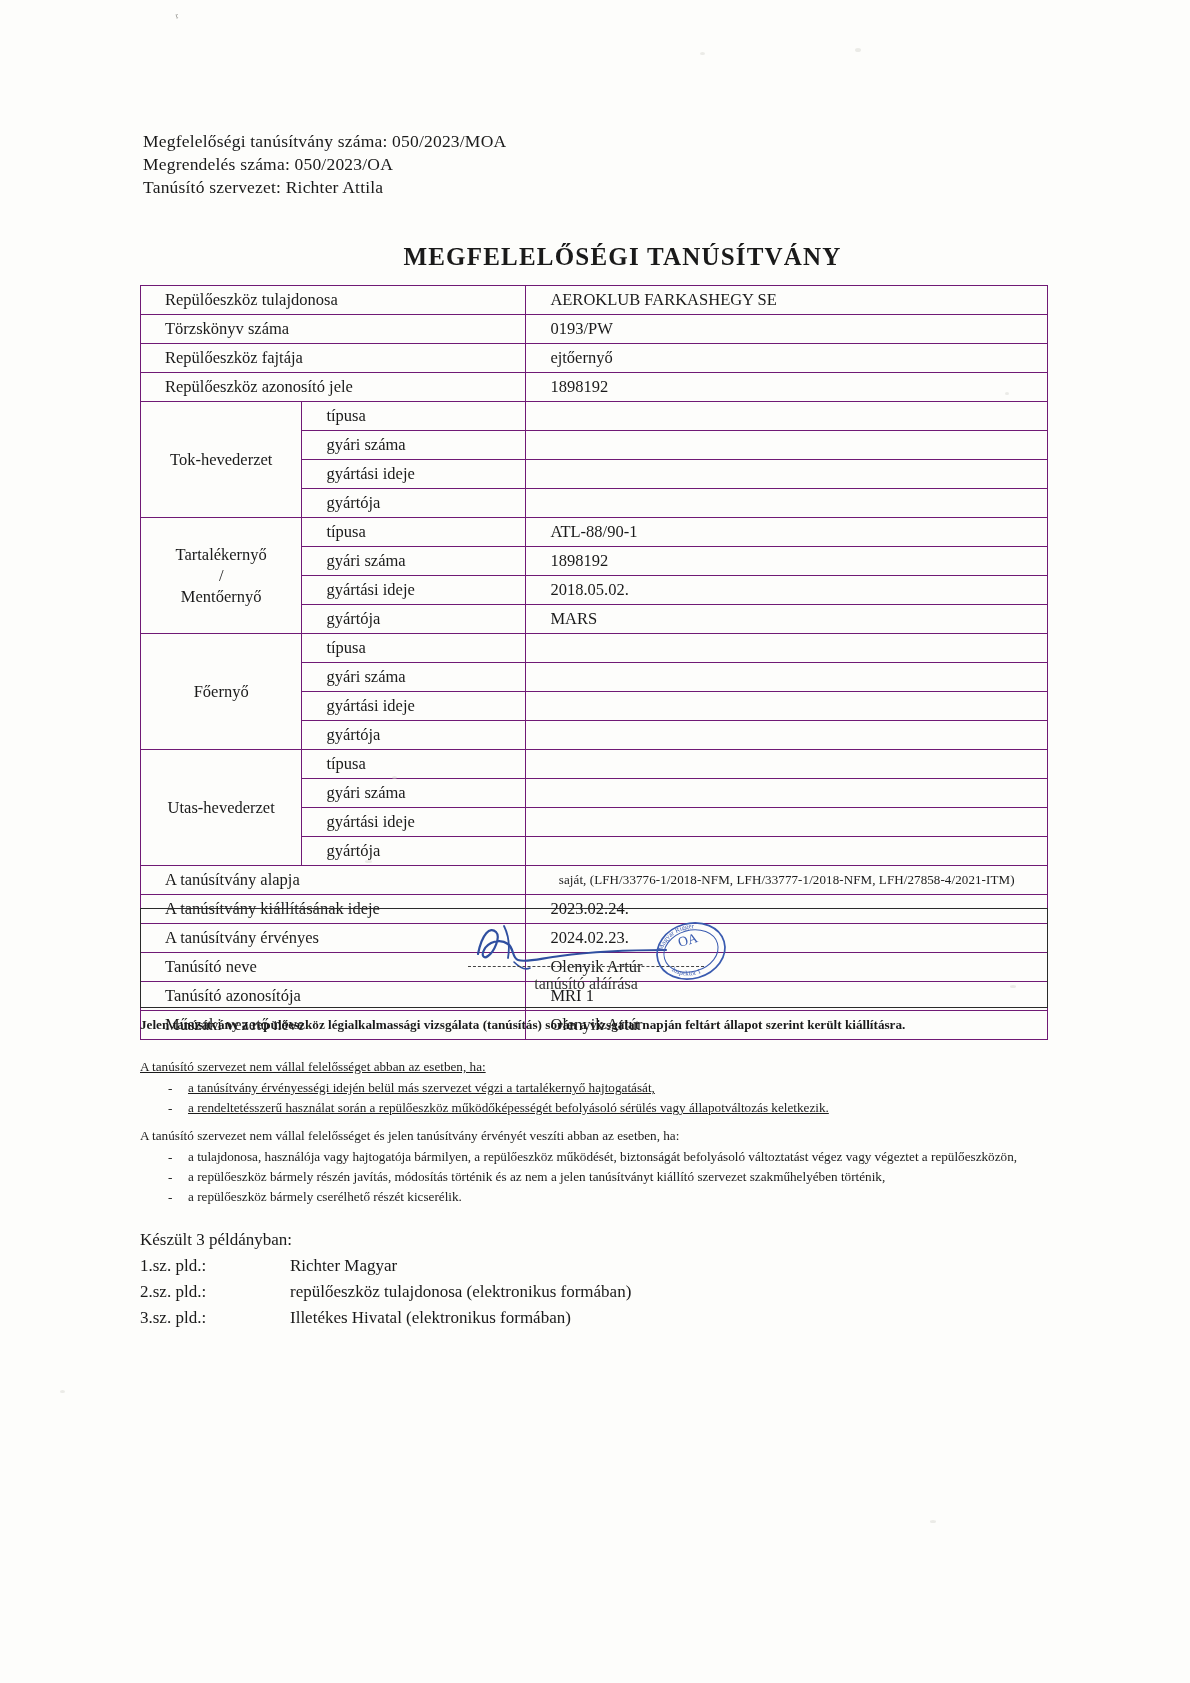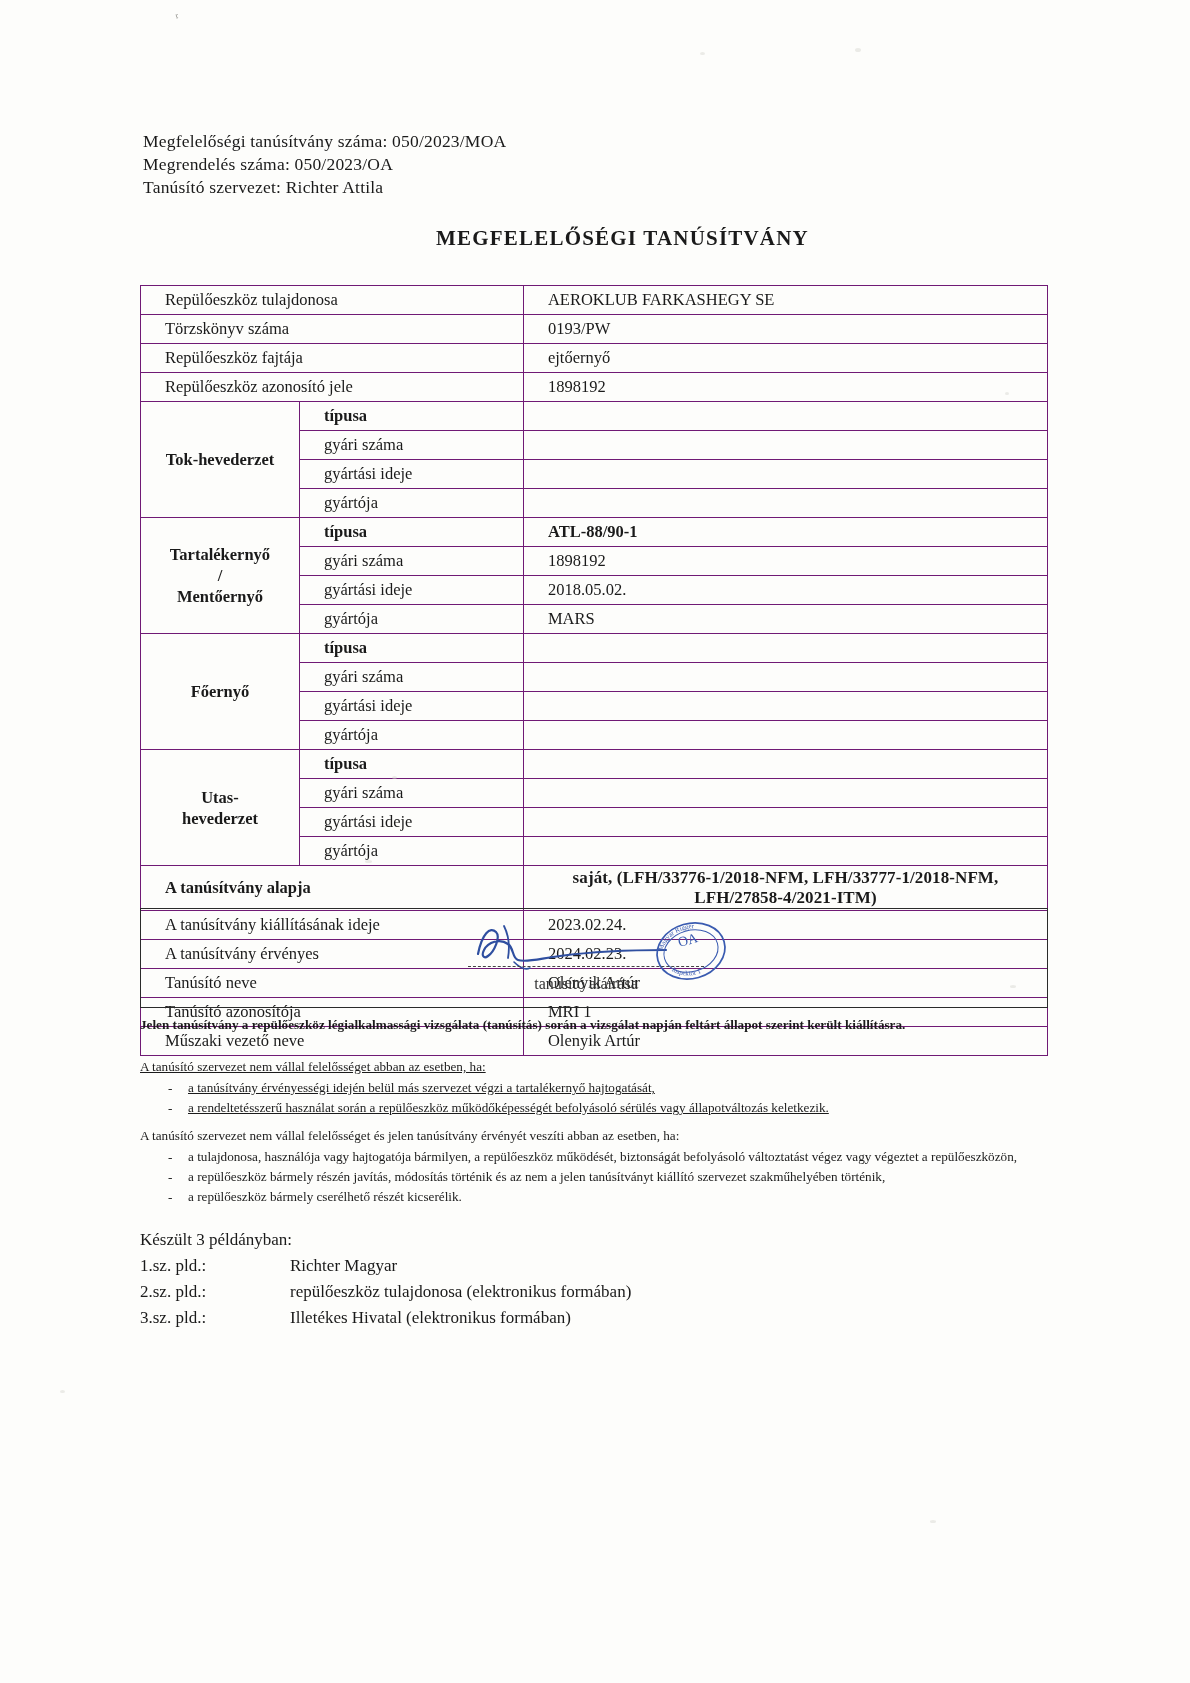--- a/index.html
+++ b/index.html
@@ -33,23 +33,23 @@
     position: absolute;
     left: 143px;
     top: 130px;
     font-size: 17.5px;
     line-height: 23px;
     letter-spacing: .2px;
   }
   .doc-title {
     position: absolute;
     left: 0; right: 0;
-    top: 226px;
+    top: 243px;
     text-align: center;
-    font-size: 21px;
+    font-size: 25px;
     font-weight: bold;
     letter-spacing: 1.2px;
     padding-left: 55px;
   }
   table.cert {
     position: absolute;
     left: 140px;
     top: 285px;
     width: 908px;
     border-collapse: collapse;
@@ -65,23 +65,23 @@
   td.sublabel { width: 175px; }
   td.value { padding-left: 12px; }
   td.group-label {
     text-align: center;
     font-size: 16.5px;
   }
   .grp-sub {
     font-size: 16.5px;
     line-height: 21px;
   }
-  .thickline td { border-top: 2px solid #1a1a1a; font-weight: bold; }
+  .thickline td { border-top: 2px solid #1a1a1a; }
   .basis-value {
-    font-size: 17px;
+    font-size: 13px;
     text-align: center;
     letter-spacing: .1px;
   }
   .sign-box {
     position: absolute;
     left: 140px;
     top: 908px;
     width: 906px;
     height: 98px;
     border: 1px solid #2a2a2a;

